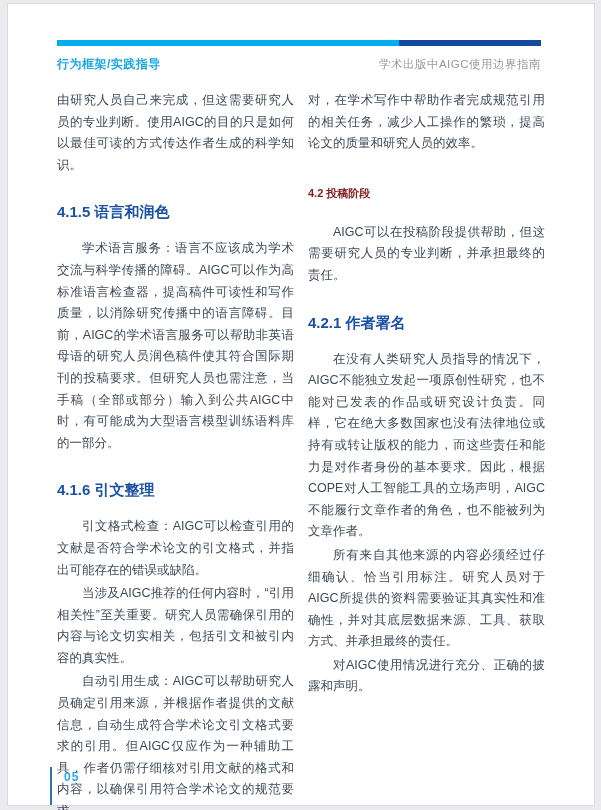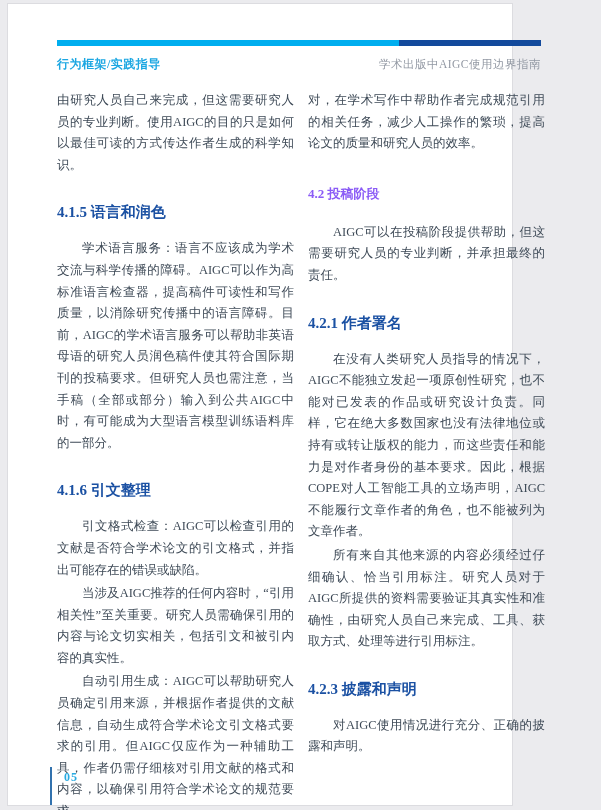--- a/index.html
+++ b/index.html
@@ -4,24 +4,23 @@
 <style>
   html,body{margin:0;padding:0;}
   body{
     width:601px;height:810px;
     background:#ebebee;
     position:relative;overflow:hidden;
     font-family:"Liberation Sans","DejaVu Sans",sans-serif;
   }
   .page{
     position:absolute;left:8px;top:4px;
-    width:504px;height:801px;
+    width:586px;height:801px;
     background:#ffffff;
     box-shadow:0 0 0 1px #dcdce0;
-    font-family:Liberation Serif, serif;
   }
   
   .header-rule{
     position:absolute;left:49px;top:36px;
     width:484px;height:6px;display:flex;
   }
   .rule-light{width:342px;height:6px;background:#00aeef;}
   .rule-dark{width:142px;height:6px;background:#134a9c;}
   .header-row{
     position:absolute;left:49px;top:52px;width:484px;
@@ -47,22 +46,22 @@
     word-break:break-word;
   }
   .col p.indent{text-indent:2em;}
   .col h3{
     margin:26px 0 16px 0;
     font-size:15px;line-height:20px;
     color:#1b51a3;font-weight:bold;
   }
   .col h2{
     margin:27px 0 17px 0;
-    font-size:13px;line-height:23px;
-    color:#8b5cf6;font-weight:bold;
+    font-size:11px;line-height:23px;
+    color:#7f1d1d;font-weight:bold;
   }
   
   .footer-line{
     position:absolute;left:42px;top:763px;bottom:0;
     width:2px;background:#3272ae;
   }
   .footer-page-number{
     position:absolute;left:56px;top:766px;
     font-size:12px;font-weight:bold;color:#29abe2;letter-spacing:1px;
   }
@@ -94,22 +93,21 @@
       <p class="indent">自动引用生成：AIGC可以帮助研究人员确定引用来源，并根据作者提供的文献信息，自动生成符合学术论文引文格式要求的引用。但AIGC仅应作为一种辅助工具，作者仍需仔细核对引用文献的格式和内容，以确保引用符合学术论文的规范要求。</p>
 
     </div>
 
     <div class="col">
       <p>对，在学术写作中帮助作者完成规范引用的相关任务，减少人工操作的繁琐，提高论文的质量和研究人员的效率。</p>
       <h2>4.2 投稿阶段</h2>
       <p class="indent">AIGC可以在投稿阶段提供帮助，但这需要研究人员的专业判断，并承担最终的责任。</p>
       <h3>4.2.1 作者署名</h3>
       <p class="indent">在没有人类研究人员指导的情况下，AIGC不能独立发起一项原创性研究，也不能对已发表的作品或研究设计负责。同样，它在绝大多数国家也没有法律地位或持有或转让版权的能力，而这些责任和能力是对作者身份的基本要求。因此，根据COPE对人工智能工具的立场声明，AIGC不能履行文章作者的角色，也不能被列为文章作者。</p>
-      <p class="indent">所有来自其他来源的内容必须经过仔细确认、恰当引用标注。研究人员对于AIGC所提供的资料需要验证其真实性和准确性，由研究人员自己来完成、工具、获取方式、处理等进行引用标注。</p>
-      <h3>4.2.3 披露和声明</h3>
+      <p class="indent">所有来自其他来源的内容必须经过仔细确认、恰当引用标注。研究人员对于AIGC所提供的资料需要验证其真实性和准确性，并对其底层数据来源、工具、获取方式、并承担最终的责任。</p>
       <p class="indent">对AIGC使用情况进行充分、正确的披露和声明。</p>
 
     </div>
 
   </div>
 
   <div class="footer-line"></div>
   <div class="footer-page-number">05</div>
 
 </div>

